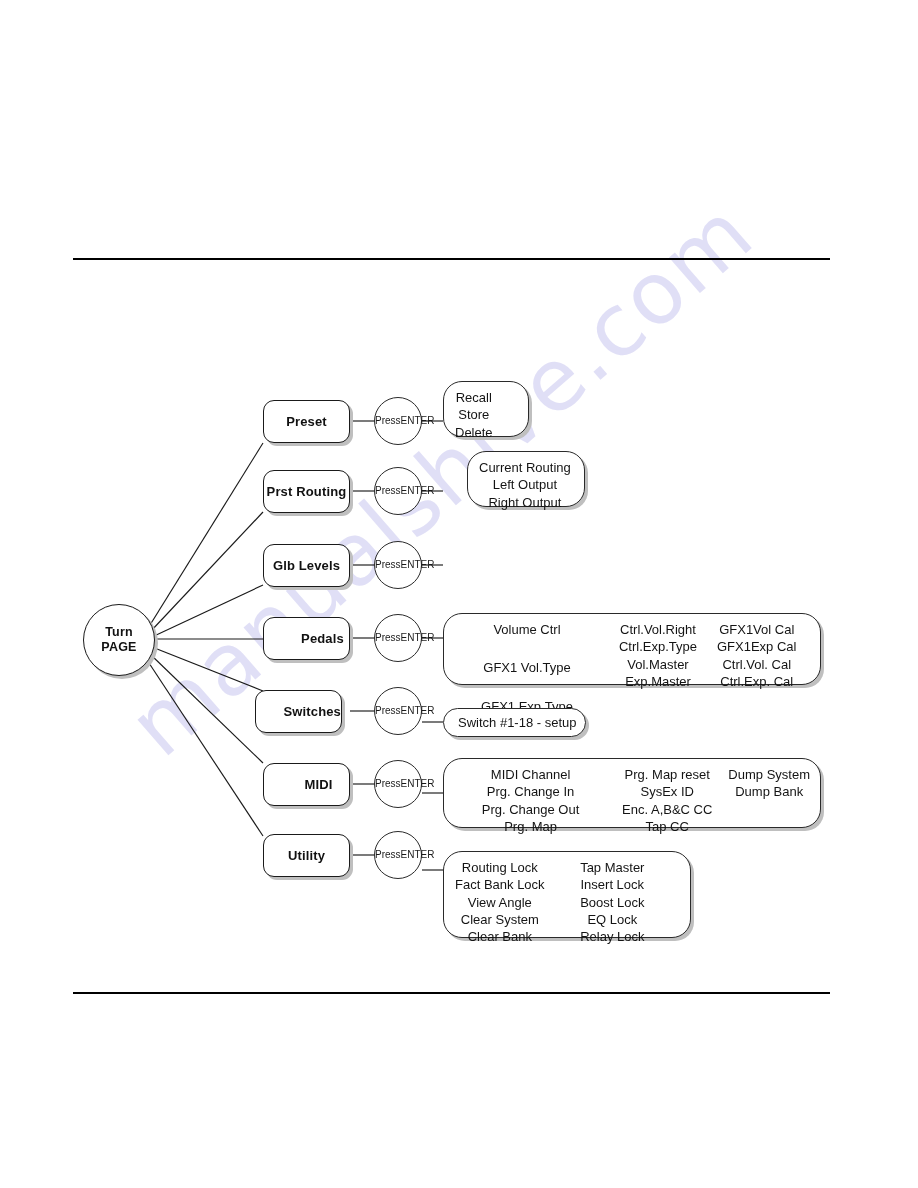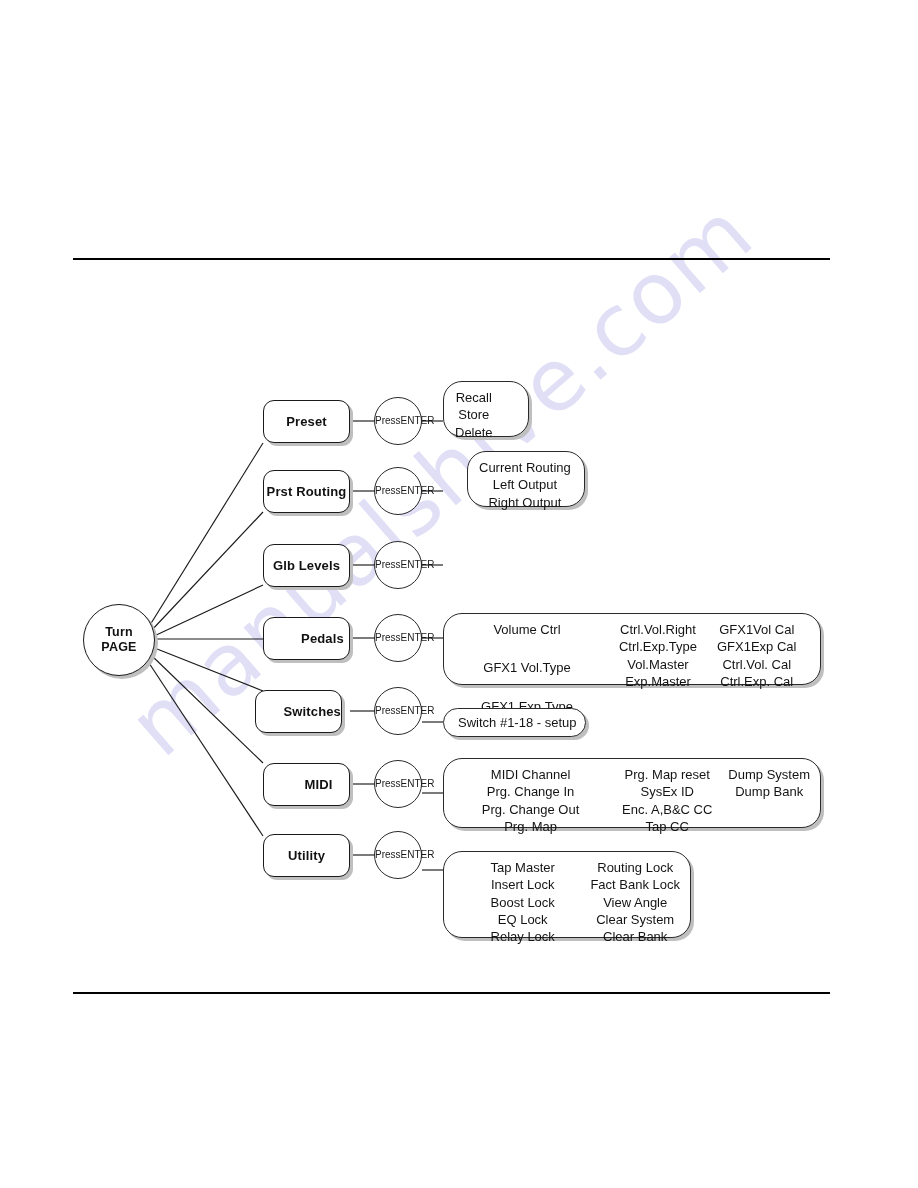--- a/index.html
+++ b/index.html
@@ -301,29 +301,29 @@
   </div>
 
   <div class="node menu-box" style="left:263px; top:834px; width:87px; height:43px;">
     <span>Utility</span>
   </div>
   <div class="node enter-circle" style="left:374px; top:831px; width:48px; height:48px;">
     <span>Press</span>
     <span>ENTER</span>
   </div>
   <div class="node content-box" style="left:443px; top:851px; width:248px; height:87px;">
+    <div class="content-col">
+      <span class="item">Routing Lock</span>
+      <span class="item">Fact Bank Lock</span>
+      <span class="item">View Angle</span>
+      <span class="item">Clear System</span>
+      <span class="item">Clear Bank</span>
+    </div>
     <div class="content-col" style="width:150px;">
       <span class="item">Tap Master</span>
       <span class="item">Insert Lock</span>
       <span class="item">Boost Lock</span>
       <span class="item">EQ Lock</span>
       <span class="item">Relay Lock</span>
     </div>
-    <div class="content-col">
-      <span class="item">Routing Lock</span>
-      <span class="item">Fact Bank Lock</span>
-      <span class="item">View Angle</span>
-      <span class="item">Clear System</span>
-      <span class="item">Clear Bank</span>
-    </div>
   </div>
 
 </div>
 
 </body></html>

